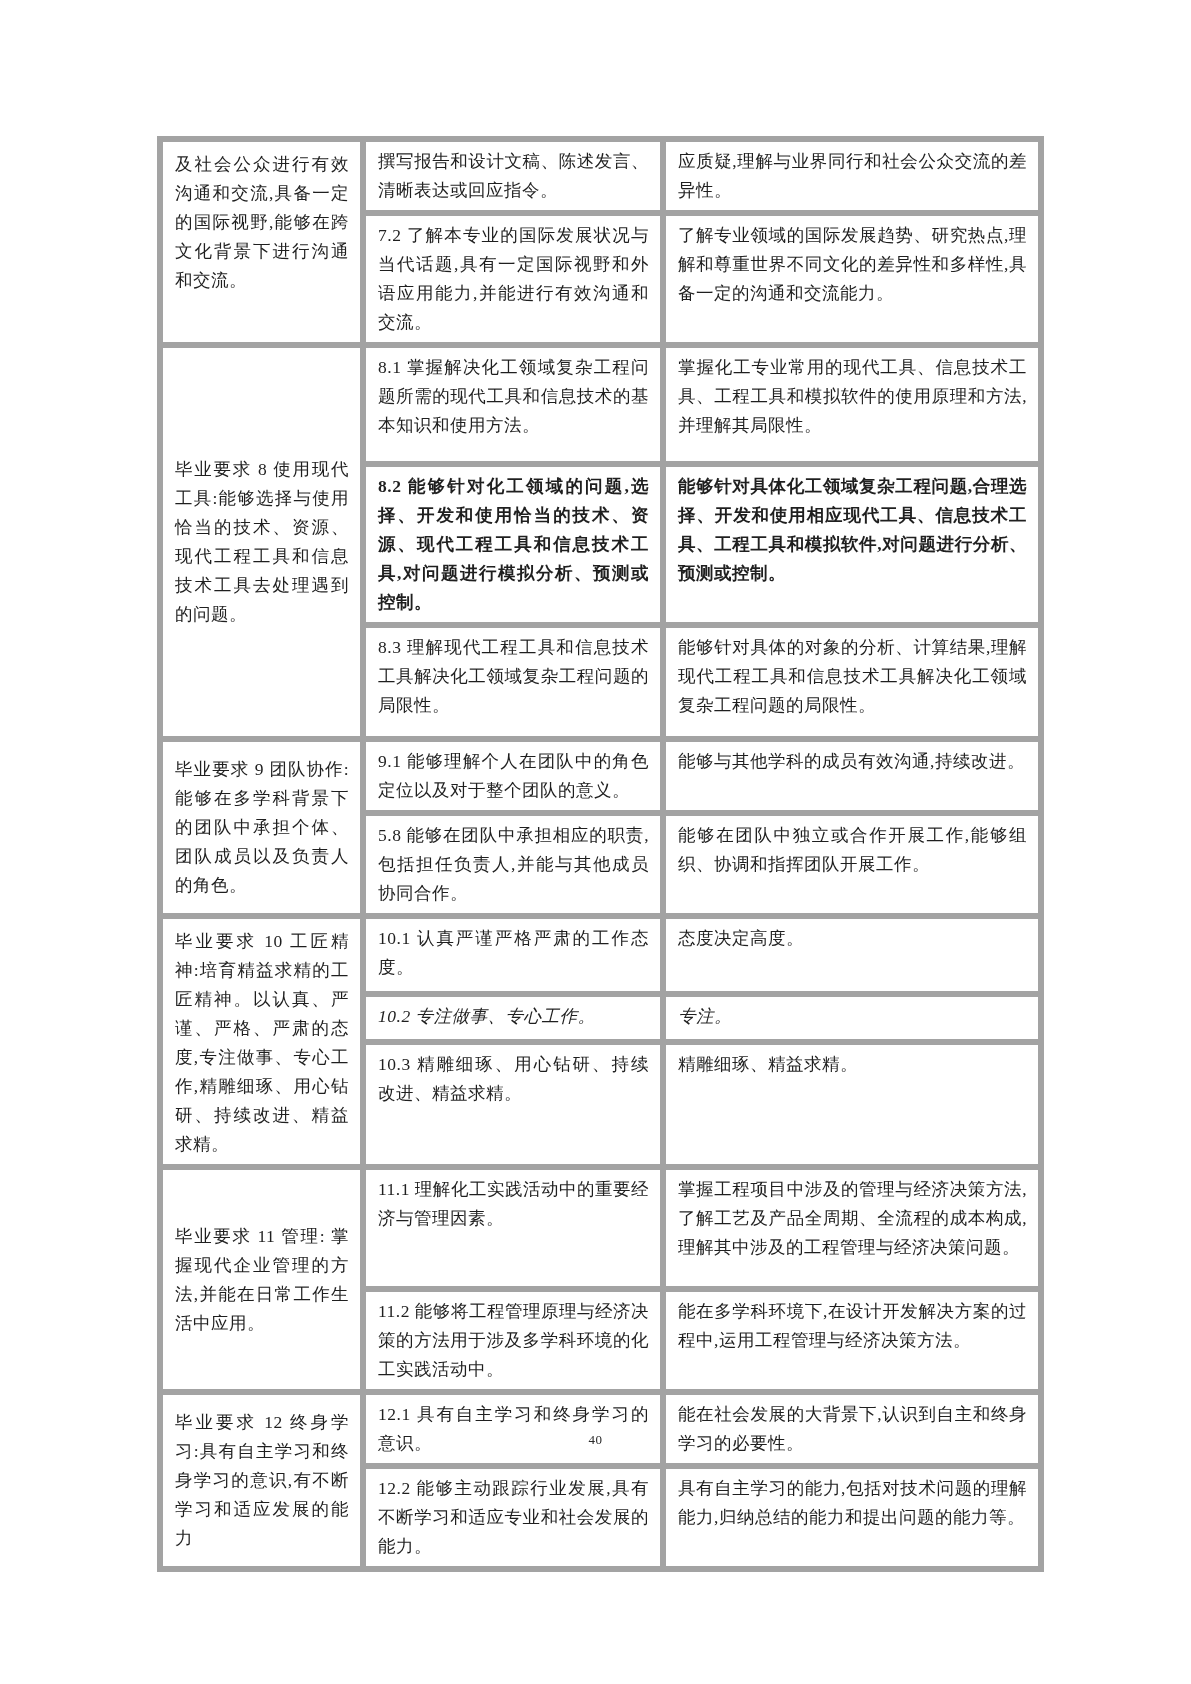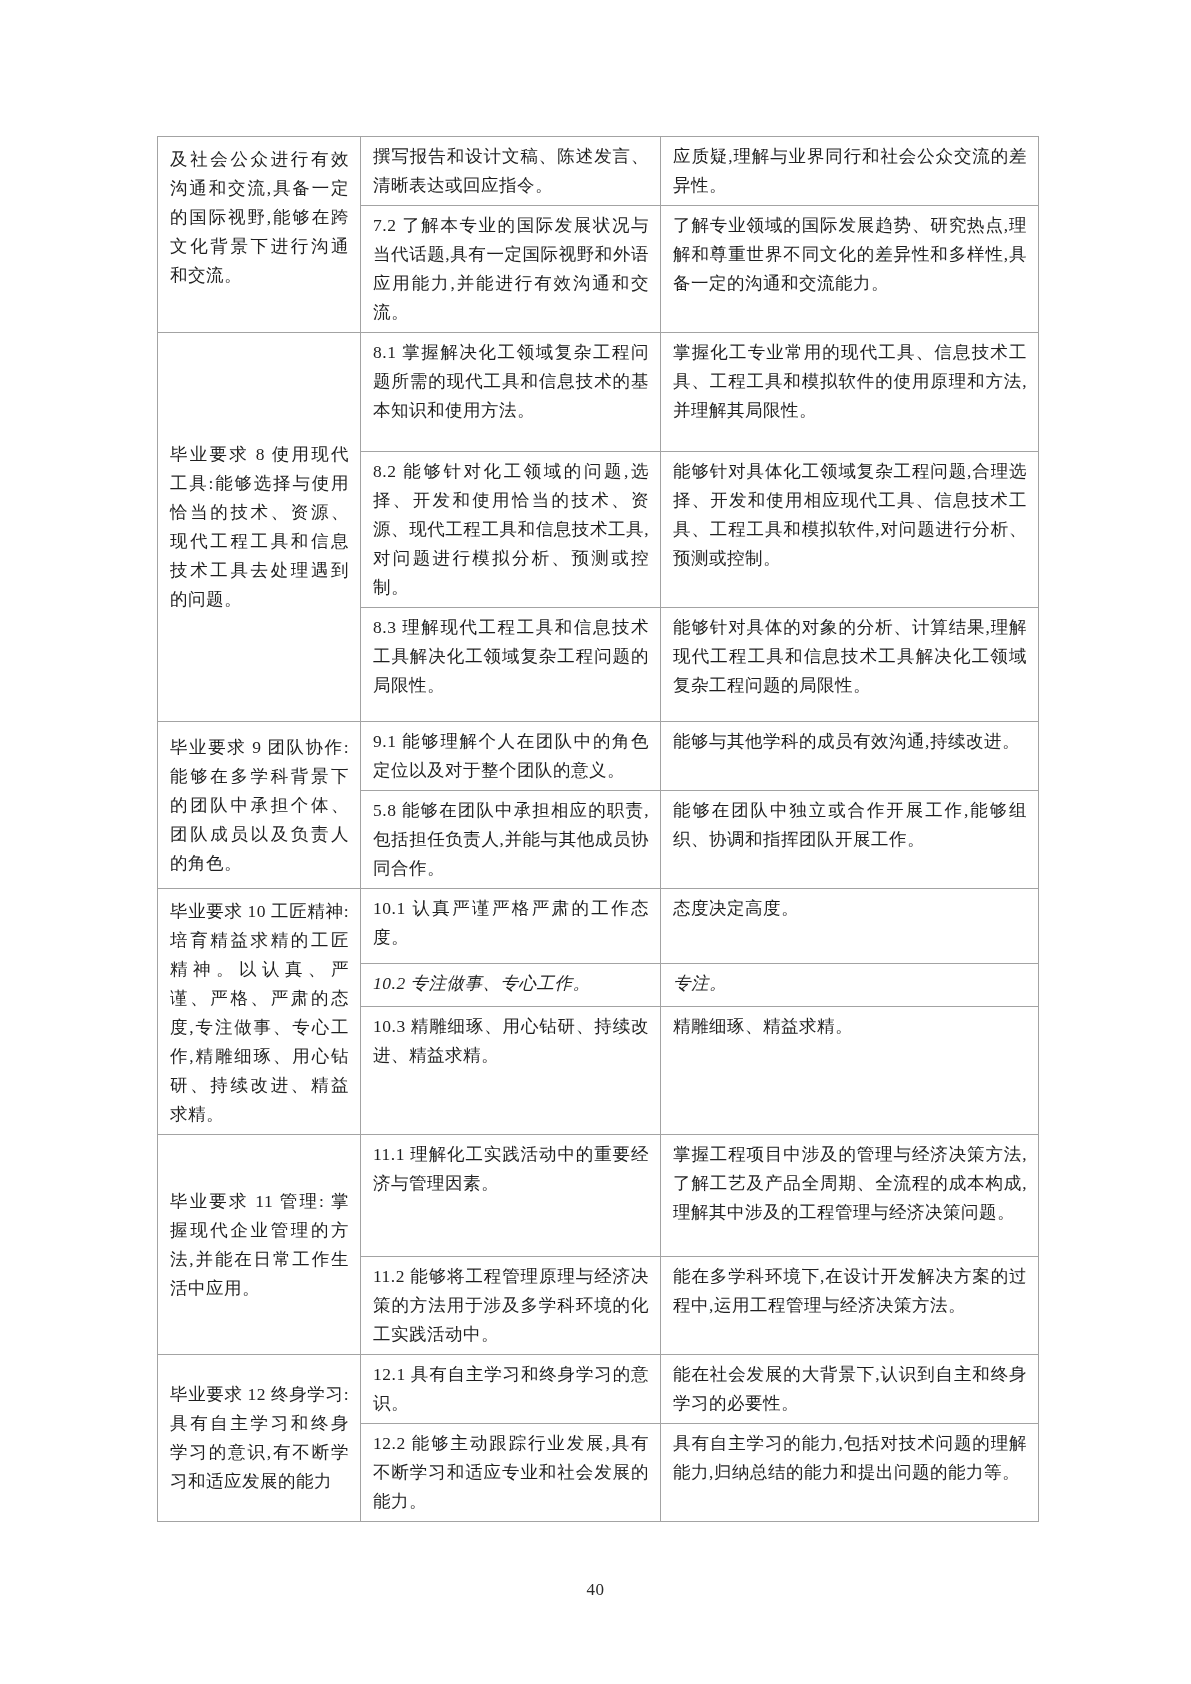--- a/index.html
+++ b/index.html
@@ -14,41 +14,41 @@
   }
   table.req-table {
     position: absolute;
     left: 157px;
     top: 136px;
     width: 881px;
     border-collapse: collapse;
     table-layout: fixed;
   }
   .req-table td {
-    border: 1px solid #a3a3a3;
+    border: 6px solid #a3a3a3;
     font-size: 17.5px;
     line-height: 29px;
     letter-spacing: 0.5px;
     padding: 5px 11px 5px 12px;
     text-align: justify;
     vertical-align: top;
     word-break: break-all;
   }
   .col-req { width: 203px; }
   .col-ind { width: 300px; }
   .col-std { width: 378px; }
   td.req { vertical-align: middle; }
   td.req.top { vertical-align: top; padding-top: 8px; }
   .page-number {
     position: absolute;
-    top: 1580px;
+    top: 1432px;
     left: 0;
     width: 100%;
     text-align: center;
-    font-size: 17px;
+    font-size: 13px;
     letter-spacing: 0.5px;
     color: #2a2a2a;
   }
 </style>
 </head>
 <body>
 
 <div class="page">
 
   <table class="req-table">
@@ -69,21 +69,21 @@
         <td>了解专业领域的国际发展趋势、研究热点,理解和尊重世界不同文化的差异性和多样性,具备一定的沟通和交流能力。</td>
       </tr>
     </tbody>
 
     <tbody>
       <tr style="height:119px;">
         <td class="req" rowspan="3">毕业要求 8 使用现代工具:能够选择与使用恰当的技术、资源、现代工程工具和信息技术工具去处理遇到的问题。</td>
         <td>8.1 掌握解决化工领域复杂工程问题所需的现代工具和信息技术的基本知识和使用方法。</td>
         <td>掌握化工专业常用的现代工具、信息技术工具、工程工具和模拟软件的使用原理和方法,并理解其局限性。</td>
       </tr>
-      <tr style="height:146px;">
+      <tr style="height:146px;font-weight:bold;">
         <td>8.2 能够针对化工领域的问题,选择、开发和使用恰当的技术、资源、现代工程工具和信息技术工具,对问题进行模拟分析、预测或控制。</td>
         <td>能够针对具体化工领域复杂工程问题,合理选择、开发和使用相应现代工具、信息技术工具、工程工具和模拟软件,对问题进行分析、预测或控制。</td>
       </tr>
       <tr style="height:114px;">
         <td>8.3 理解现代工程工具和信息技术工具解决化工领域复杂工程问题的局限性。</td>
         <td>能够针对具体的对象的分析、计算结果,理解现代工程工具和信息技术工具解决化工领域复杂工程问题的局限性。</td>
       </tr>
     </tbody>
 
     <tbody>

